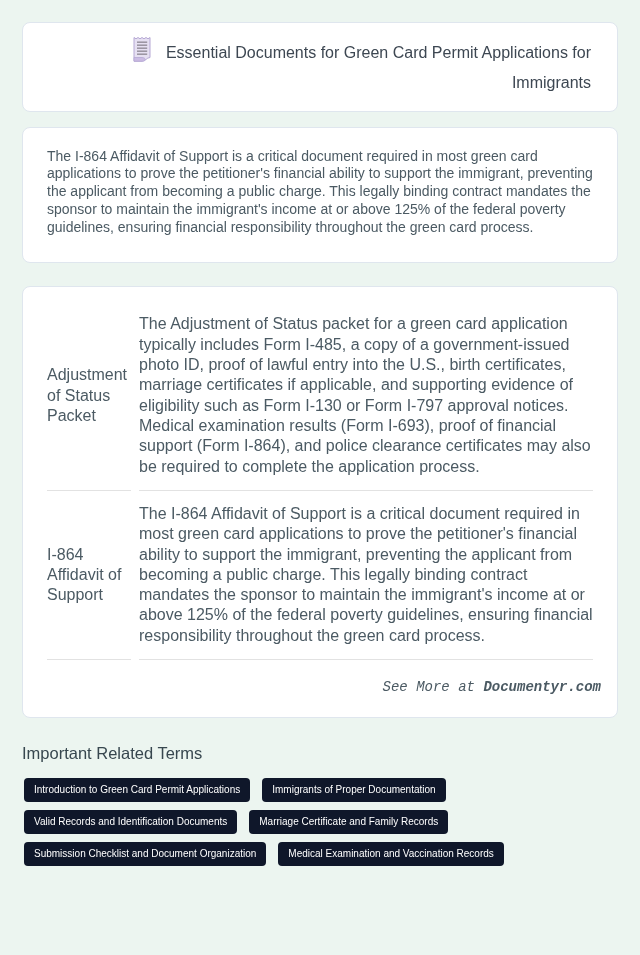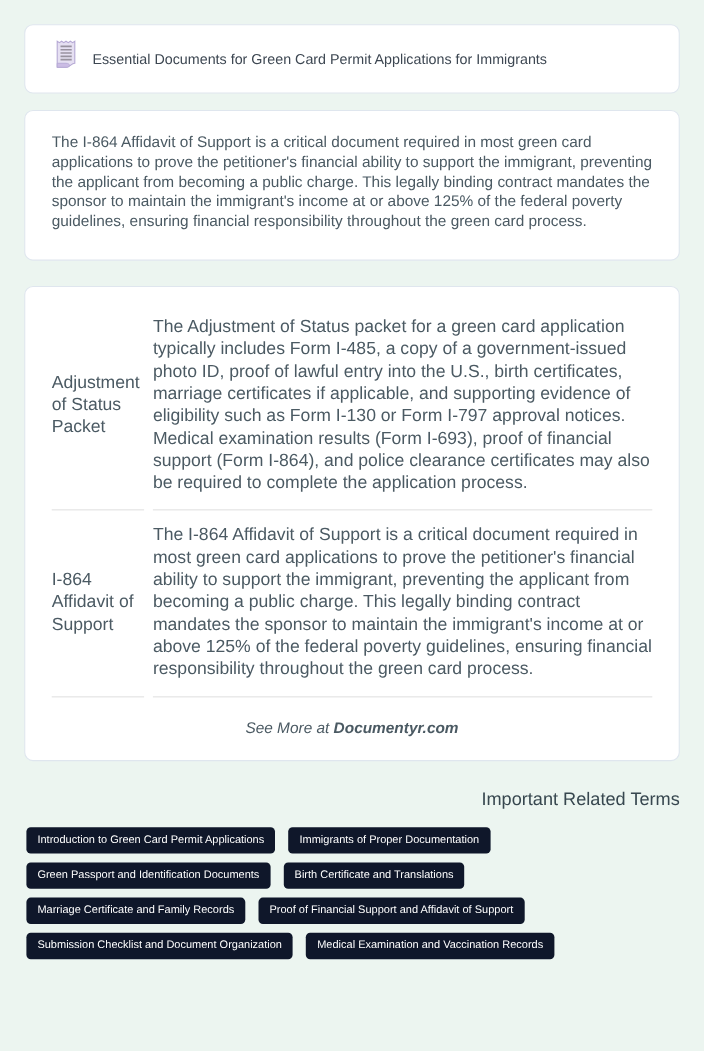--- a/index.html
+++ b/index.html
@@ -12,22 +12,22 @@
   .page{padding:22px 22px 0;}
   .card{
     background:#ffffff;
     border:1px solid #dfe6ee;
     border-radius:8px;
     box-sizing:border-box;
   }
   
   .header-card{padding:13px 26px 15px;margin-bottom:15px;}
   .title{
-    margin:0;text-align:left;
-    font-size:13px;font-weight:400;line-height:1.55;
+    margin:0;text-align:right;
+    font-size:16px;font-weight:400;line-height:1.55;
     color:#3d4752;
   }
   .receipt-icon{
     display:inline-block;vertical-align:-5px;margin-right:13px;
   }
   
   .intro-card{padding:20px 24px 26px;margin-bottom:23px;}
   .body-text{
     font-size:14px;line-height:1.27;color:#4b5a63;margin:0;
   }
@@ -38,27 +38,27 @@
     border-collapse:separate;border-spacing:8px 0;
   }
   table.glossary td{
     border-bottom:1px solid #e2e2e2;
     padding:13px 0;
     font-size:16px;line-height:1.27;color:#4b5a63;
   }
   td.term-cell{width:84px;vertical-align:middle;}
   td.def-cell{vertical-align:top;}
   .see-more{
-    margin-top:19px;text-align:center;
-    font-style:italic;font-size:14px;color:#4b5a63;
+    margin-top:19px;text-align:right;
+    font-style:italic;font-size:14px;color:#4b5a63;font-family:Liberation Mono, monospace;
   }
   .see-more b{font-weight:700;}
   
   .related-heading{
-    margin:26px 0 15px;text-align:right;
+    margin:26px 0 15px;text-align:left;
     font-size:16.5px;font-weight:400;color:#37474f;
   }
   .tags{
     display:flex;flex-wrap:wrap;gap:8px 12px;
     padding:0 2px;
   }
   .tag{
     background:#0f172a;color:#ffffff;
     font-size:10px;line-height:16px;
     padding:4px 10px;border-radius:4px;
@@ -110,28 +110,26 @@
       <span>See More at </span><b>Documentyr.com</b>
     </div>
   </div>
 
   <h2 class="related-heading">Important Related Terms</h2>
   <div class="tags" id="tags">
   <span class="tag">Introduction to Green Card Permit Applications</span>
 
   <span class="tag">Immigrants of Proper Documentation</span>
 
-  <span class="tag">Green Passport and Identification Documents</span>
+  <span class="tag">Valid Records and Identification Documents</span>
 
-  <span class="tag">Birth Certificate and Translations</span>
 
   <span class="tag">Marriage Certificate and Family Records</span>
 
 
-  <span class="tag">Proof of Financial Support and Affidavit of Support</span>
 
 
   <span class="tag">Submission Checklist and Document Organization</span>
 
   <span class="tag">Medical Examination and Vaccination Records</span>
 </div>
 
 </div>
 
 </body></html>

